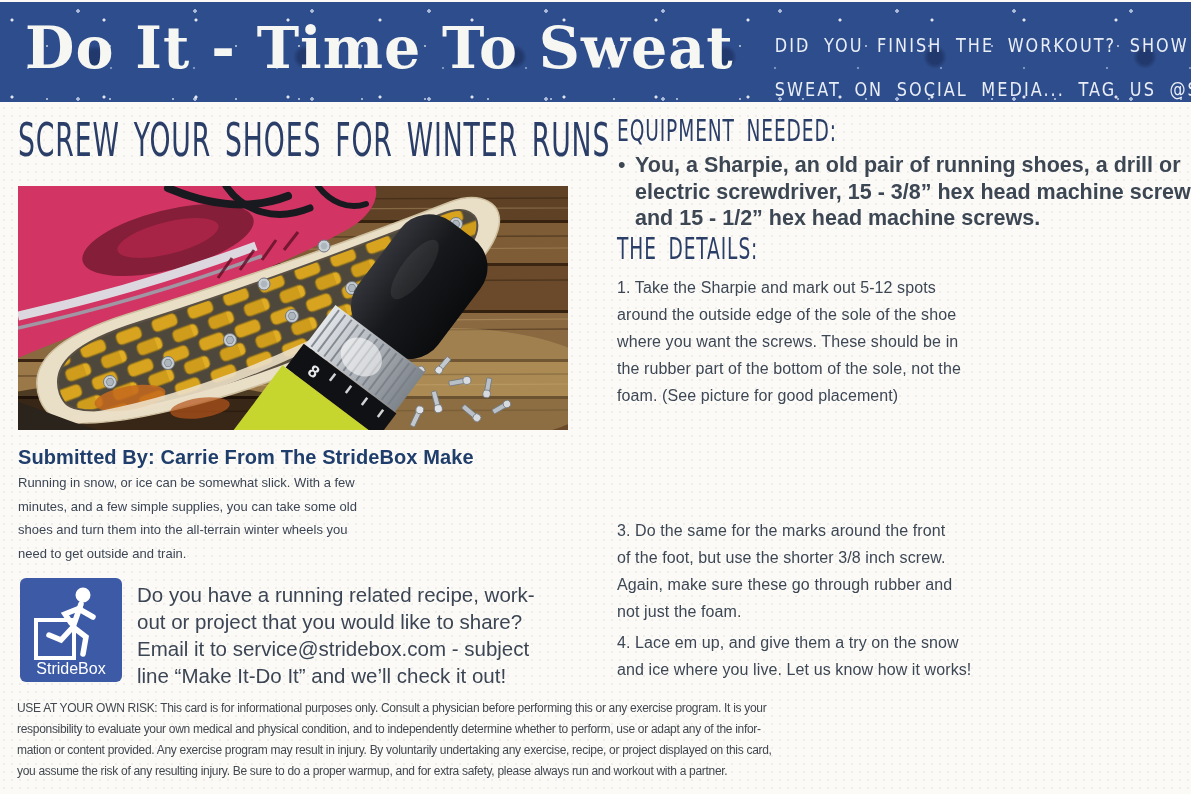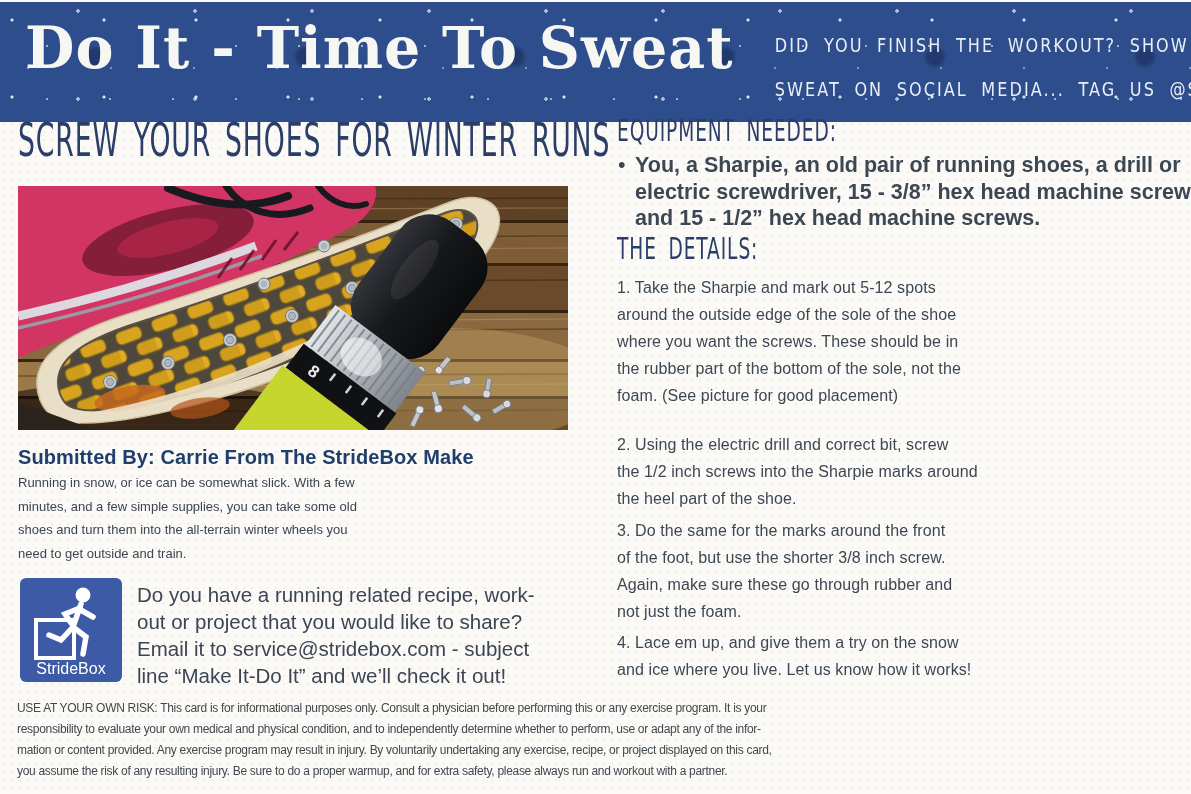--- a/index.html
+++ b/index.html
@@ -5,21 +5,21 @@
   html,body{margin:0;padding:0;background:#888;}
   .card{
     position:relative;width:1191px;height:794px;margin:0 auto;overflow:hidden;
     background-color:#fbfaf7;
     background-image:radial-gradient(circle, rgba(160,158,150,.14) 1.1px, transparent 1.4px);
     background-size:8px 8px;
     font-family:"Liberation Sans", sans-serif;
   }
   
   .banner{
-    position:absolute;left:0;top:2px;width:1191px;height:120px;
+    position:absolute;left:0;top:2px;width:1191px;height:100px;
     background-color:#2e4d8c;
     background-image:
       radial-gradient(circle at 12px 18px, rgba(255,255,255,.85) 1.3px, transparent 1.8px),
       radial-gradient(circle at 47px 44px, rgba(255,255,255,.55) 1px, transparent 1.5px),
       radial-gradient(circle at 78px 9px,  rgba(230,238,255,.7) 1.5px, transparent 2.1px),
       radial-gradient(circle at 28px 66px, rgba(200,214,240,.5) 1px, transparent 1.6px),
       radial-gradient(circle at 95px 55px, rgba(18,32,72,.45) 7px, transparent 12px);
     background-size:92px 77px, 63px 53px, 117px 88px, 83px 69px, 210px 130px;
   }
   .banner-title{
@@ -307,23 +307,20 @@
 electric screwdriver, 15 - 3/8” hex head machine screws
 and 15 - 1/2” hex head machine screws.</span>
   </div>
 
   <div class="hand details-heading">THE DETAILS:</div>
   <div class="step step1">1. Take the Sharpie and mark out 5-12 spots
 around the outside edge of the sole of the shoe
 where you want the screws. These should be in
 the rubber part of the bottom of the sole, not the
 foam. (See picture for good placement)</div>
-  <div class="step step2">2. Using the electric drill and correct bit, screw
-the 1/2 inch screws into the Sharpie marks around
-the heel part of the shoe.</div>
   <div class="step step3">3. Do the same for the marks around the front
 of the foot, but use the shorter 3/8 inch screw.
 Again, make sure these go through rubber and
 not just the foam.</div>
   <div class="step step4">4. Lace em up, and give them a try on the snow
 and ice where you live. Let us know how it works!</div>
 
   <div class="disclaimer">USE AT YOUR OWN RISK: This card is for informational purposes only. Consult a physician before performing this or any exercise program. It is your
 responsibility to evaluate your own medical and physical condition, and to independently determine whether to perform, use or adapt any of the infor-
 mation or content provided. Any exercise program may result in injury. By voluntarily undertaking any exercise, recipe, or project displayed on this card,

